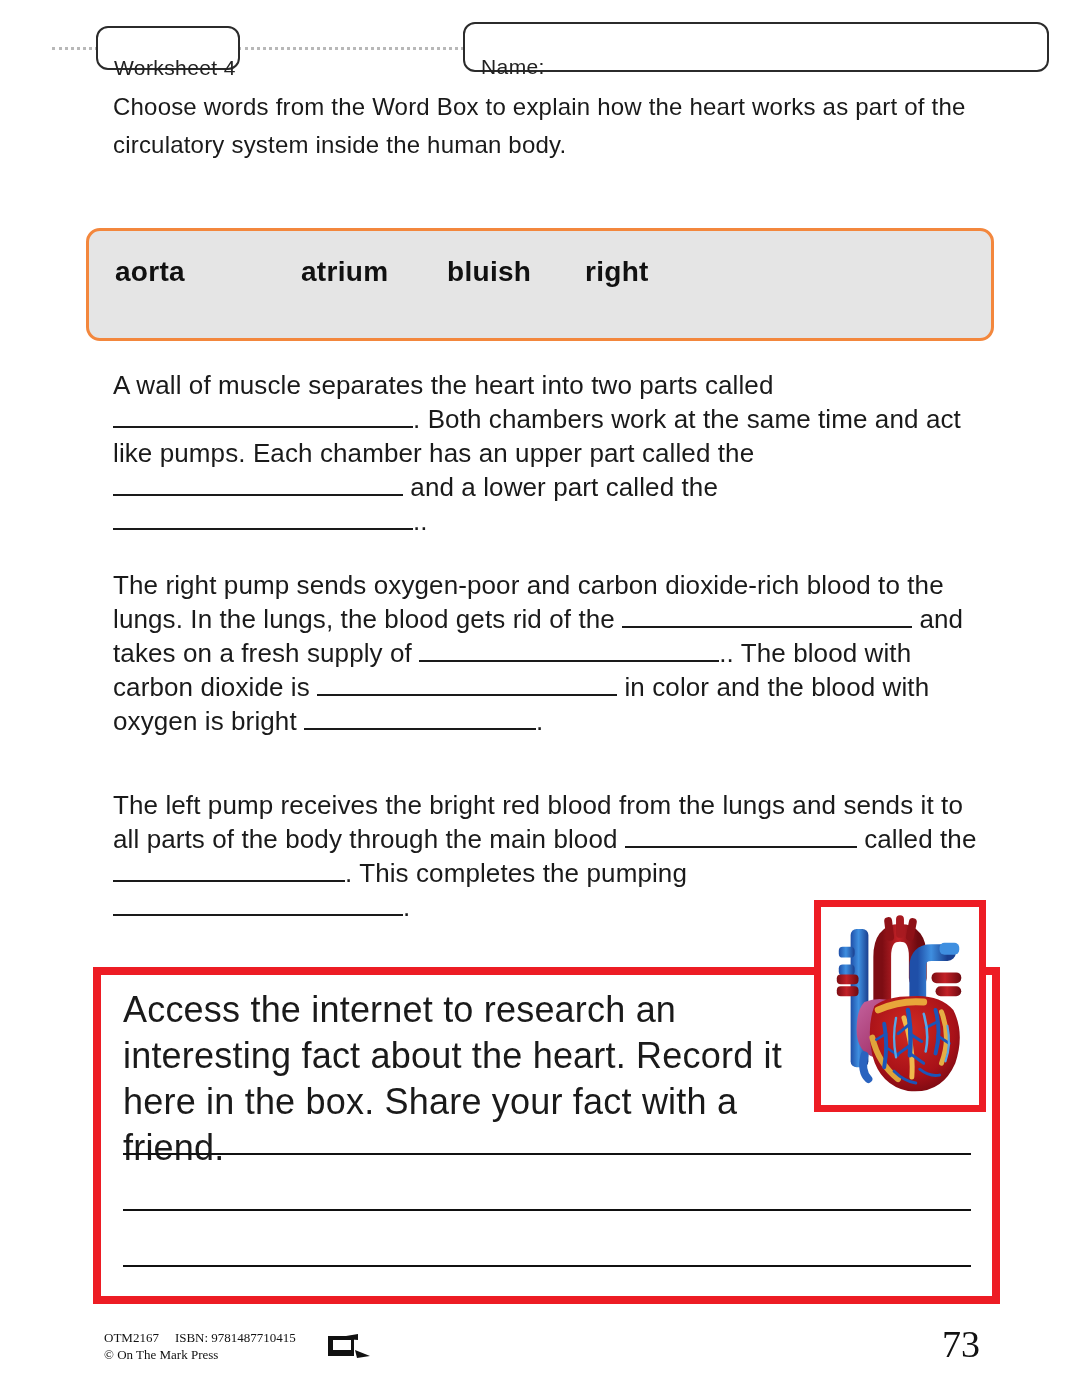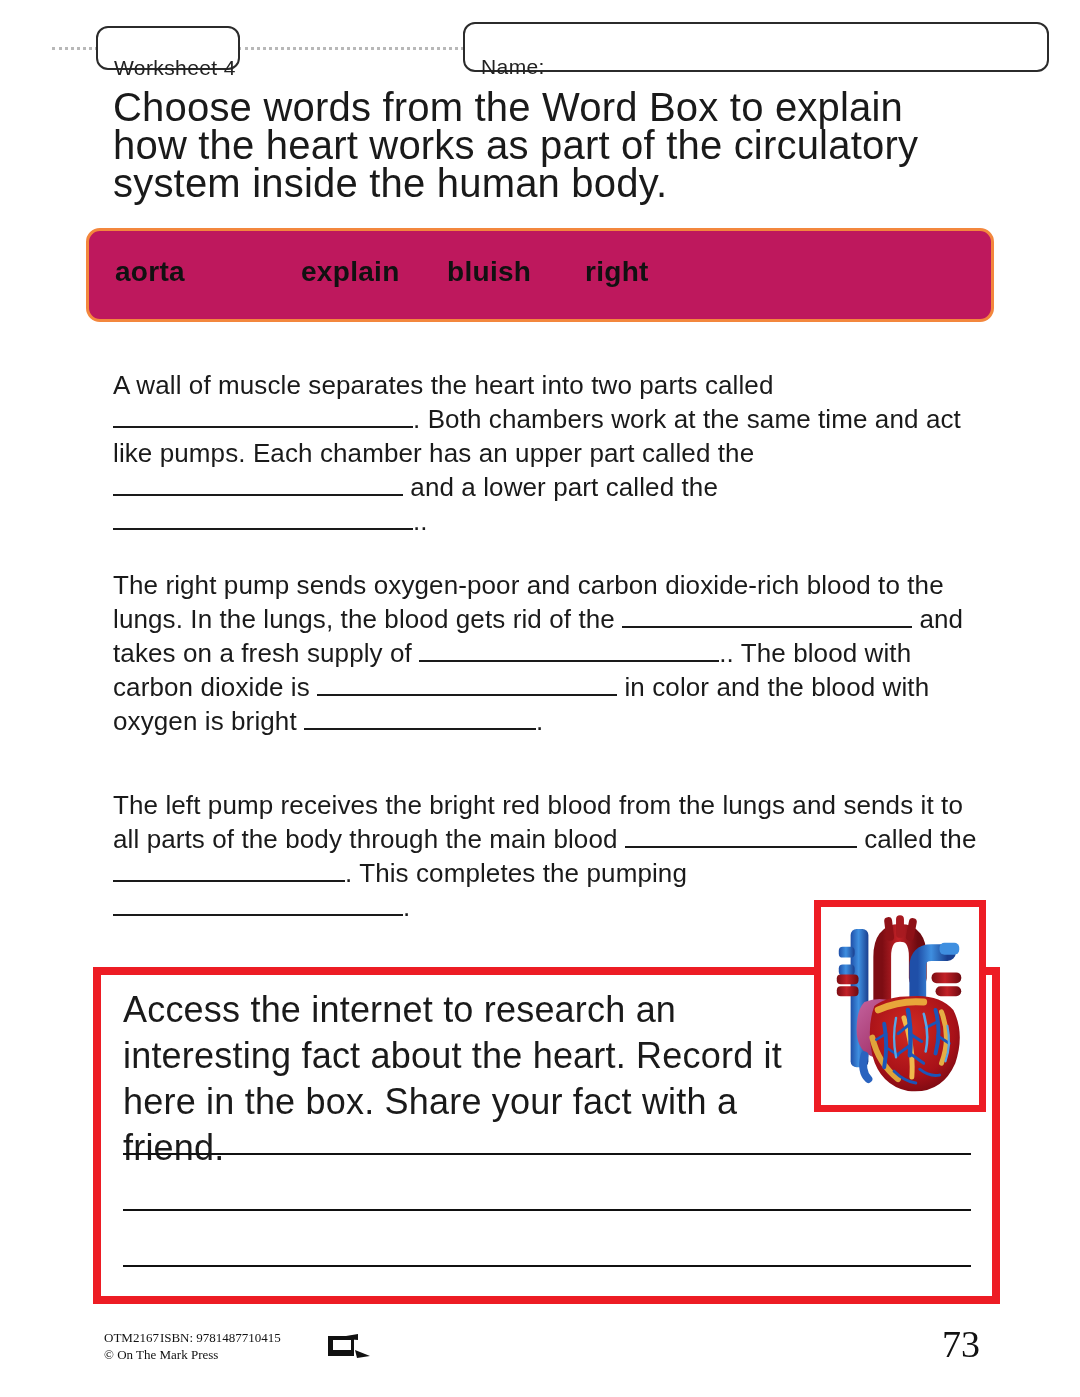--- a/index.html
+++ b/index.html
@@ -54,37 +54,37 @@
   }
   .box-worksheet { left: 96px; top: 4px; width: 144px; height: 44px; }
   .box-name      { left: 463px; top: 0px;  width: 586px; height: 50px; }
 
   
   .instruction {
     position: absolute;
     left: 113px;
     top: 88px;
     width: 860px;
-    font-size: 40px;
+    font-size: 24px;
     line-height: 38px;
     letter-spacing: 0.2px;
     color: #1a1a1a;
   }
 
   
   .wordbox {
     position: absolute;
     left: 86px;
     top: 228px;
     width: 908px;
-    height: 94px;
+    height: 113px;
     box-sizing: border-box;
     border: 3px solid #f3873d;
     border-radius: 14px;
-    background: #be185d;
+    background: #e5e5e5;
     padding: 14px 24px 0 26px;
   }
   .wordrow {
     display: flex;
     height: 54px;
     align-items: center;
     font-size: 28px;
     font-weight: bold;
     letter-spacing: 0.3px;
     color: #111;
@@ -177,21 +177,21 @@
   .fdetails {
     position: absolute;
     left: 104px;
     top: 9px;
     font-family: "Liberation Serif", serif;
     font-size: 13px;
     line-height: 17px;
     color: #111;
     white-space: nowrap;
   }
-  .fdetails .isbn { margin-left: 1px; }
+  .fdetails .isbn { margin-left: 16px; }
   .flogo {
     position: absolute;
     left: 324px;
     top: 8px;
     width: 56px;
     height: 36px;
   }
   .pagenum {
     position: absolute;
     right: 100px;
@@ -216,21 +216,21 @@
   <div class="hdr-box box-name">
     <span>Name:</span>
   </div>
 </div>
 
 <div class="instruction">Choose words from the Word Box to explain how the heart works as part of the circulatory system inside the human body.</div>
 
 <div class="wordbox">
   <div class="wordrow">
     <span class="w-c1">aorta</span>
-    <span class="w-c2">explain</span>
+    <span class="w-c2">atrium</span>
     <span class="w-c3">bluish</span>
     <span class="w-c5">right</span>
   </div>
 </div>
 
 <div class="para p1"><span>A wall of muscle separates the heart into two parts called </span><span class="blank bl-long"></span><span>. Both chambers work at the same time and act like pumps. Each chamber has an upper part called the </span><span class="blank bl-med"></span><span> and a lower part called the </span><span class="blank bl-long"></span><span>..</span></div>
 
 <div class="para p2"><span>The right pump sends oxygen-poor and carbon dioxide-rich blood to the lungs. In the lungs, the blood gets rid of the </span><span class="blank bl-med"></span><span> and takes on a fresh supply of </span><span class="blank bl-long"></span><span>.. The blood with carbon dioxide is </span><span class="blank bl-long"></span><span> in color and the blood with oxygen is bright </span><span class="blank bl-short"></span><span>.</span></div>
 
 <div class="para p3"><span>The left pump receives the bright red blood from the lungs and sends it to all parts of the body through the main blood </span><span class="blank bl-short"></span><span> called the </span><span class="blank bl-short"></span><span>. This completes the pumping </span><span class="blank bl-med"></span><span>.</span></div>

